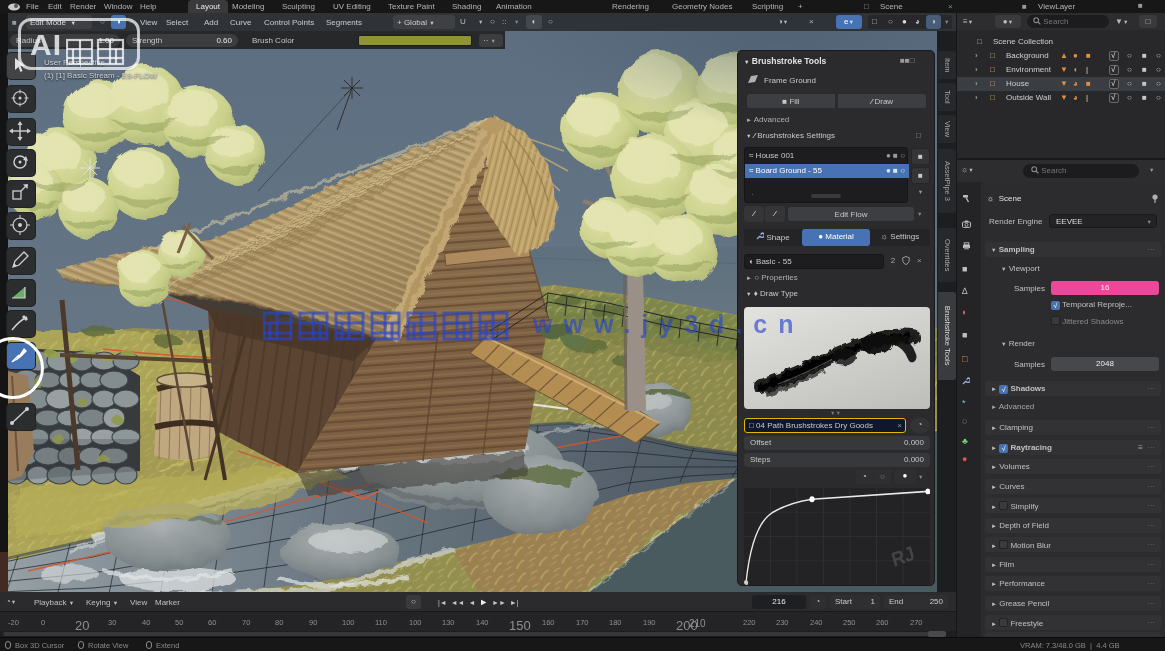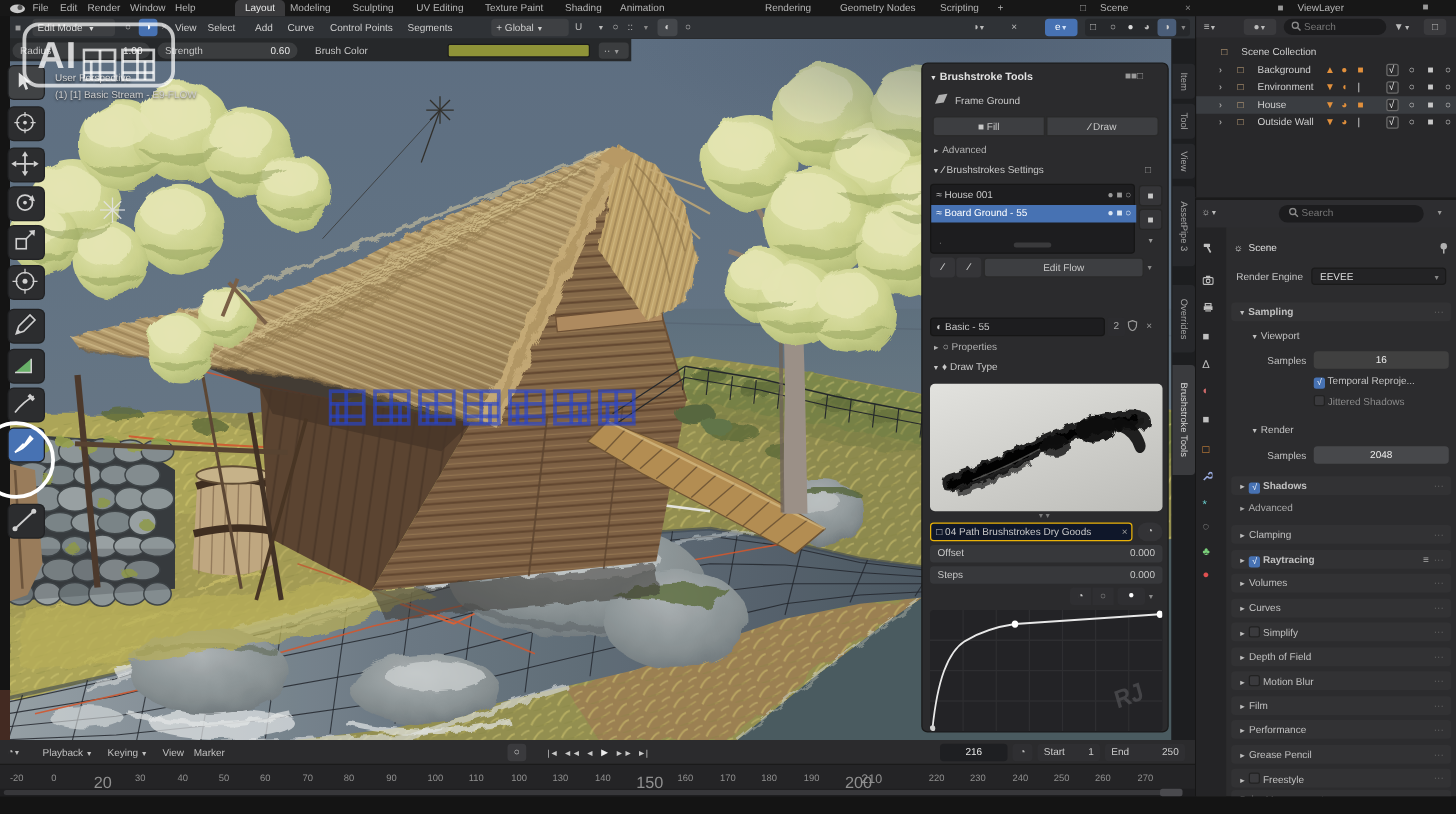--- a/index.html
+++ b/index.html
@@ -549,20 +549,27 @@
         <div class="abs" style="left:6px;top:42px;color:#7a7a7a">·</div>
         <div class="abs" style="left:66px;top:46px;width:30px;height:4px;background:#3a3a3c;border-radius:2px"></div>
       </div>
 <div class="abs" style="left:173px;top:97px;width:19px;height:17px;background:#353538;border:1px solid #262626;border-radius:3px;text-align:center;padding-top:3px">■</div>
 <div class="abs" style="left:173px;top:116px;width:19px;height:17px;background:#353538;border:1px solid #262626;border-radius:3px;text-align:center;padding-top:3px">■</div>
 <div class="abs" style="left:173px;top:136px;width:19px;height:12px;color:#9a9a9a;text-align:center"><span style="font-size:5.5px">▼</span></div>
 <div class="abs" style="left:6px;top:155px;width:20px;height:16px;background:#353538;border-radius:3px;text-align:center;padding-top:3px"><b>⁄</b></div>
 <div class="abs" style="left:27px;top:155px;width:20px;height:16px;background:#353538;border-radius:3px;text-align:center;padding-top:3px"><b>⁄</b></div>
 <div class="abs" style="left:49px;top:155px;width:128px;height:16px;background:#3d3e41;border:1px solid #2a2a2a;border-radius:3px;text-align:center;padding-top:3px">Edit Flow</div>
 <div class="abs" style="left:179px;top:155px;width:13px;height:16px;color:#8a8a8a;padding-top:3px"><span style="font-size:5.5px">▼</span></div>
+<div class="abs" style="left:6px;top:178px;width:186px;height:17px;background:#242427;border-radius:3px">
+        <div class="abs" style="left:0;top:0;width:58px;height:17px;text-align:center;padding-top:3px"><svg width="8" height="8" viewBox="0 0 8 8">
+            <path d="M1,7 L4,4 M4,4 a2.2,2.2 0 1 0 2,-3 l-1.4,1.6" fill="none" stroke="#9ad" stroke-width="1.3"></path>
+          </svg> Shape</div>
+        <div class="abs" style="left:58px;top:0;width:68px;height:17px;background:#4772b3;border-radius:3px;color:#fff;text-align:center;padding-top:3px">● Material</div>
+        <div class="abs" style="left:126px;top:0;width:60px;height:17px;text-align:center;padding-top:3px">☼ Settings</div>
+      </div>
 <div class="abs" style="left:6px;top:203px;width:140px;height:15px;background:#1d1d1f;border:1px solid #161616;border-radius:3px;padding:2px 4px">◐ Basic - 55</div>
 <div class="abs" style="left:148px;top:203px;width:14px;height:15px;background:#2c2c2f;border-radius:2px;text-align:center;padding-top:2px;color:#aaa">2</div>
 <div class="abs" style="left:164px;top:203px;width:13px;height:15px;color:#9a9a9a;padding-top:2px"><svg width="8" height="9" viewBox="0 0 8 9">
           <path d="M4,0.5 L7.4,1.8 L7,5.5 Q6.4,7.6 4,8.6 Q1.6,7.6 1,5.5 L0.6,1.8 Z" fill="none" stroke="#9a9a9a" stroke-width="1"></path>
         </svg></div>
 <div class="abs" style="left:179px;top:203px;width:13px;height:15px;color:#9a9a9a;padding-top:2px">×</div>
 <div class="abs" style="left:8px;top:222px;color:#b0b0b0;font-size:8px;white-space:nowrap"><span style="font-size:6px">►</span> ○ Properties</div>
 <div class="abs" style="left:8px;top:238px;color:#c8c8c8;font-size:8px;white-space:nowrap"><span style="font-size:5.5px">▼</span> ♦ Draw Type</div>
 <div class="abs" style="left:6px;top:256px;width:186px;height:102px;border-radius:4px;background:linear-gradient(160deg,#e2e2de,#bdbdb9);overflow:hidden">
 <svg width="186" height="102" viewBox="0 0 186 82" preserveAspectRatio="none">
@@ -660,21 +667,21 @@
           <line x1="194" y1="3" x2="194" y2="29"></line>
           <line x1="201" y1="13" x2="201" y2="29"></line>
         </g>
         <g stroke="rgba(40,68,205,0.66)" stroke-width="3" fill="none">
           <rect x="217" y="3" width="27" height="26"></rect>
           <line x1="217" y1="13" x2="244" y2="13"></line>
           <line x1="217" y1="23" x2="244" y2="23"></line>
           <line x1="230" y1="3" x2="230" y2="29"></line>
           <line x1="223" y1="13" x2="223" y2="29"></line>
         </g>
-      </svg><span style="display:inline-block;width:18px"></span></div>
+      </svg><span style="display:inline-block;width:18px"></span><span style="font-size:25px;font-weight:bold;color:rgba(40,68,205,0.64);letter-spacing:11px;vertical-align:7px">www.jy3d.cn</span></div>
 <div class="abs" style="left:18px;top:18px;width:122px;height:52px;border:3px solid rgba(255,255,255,0.72);border-radius:13px;z-index:50;padding:7px 0 0 9px;white-space:nowrap"><span style="font-size:30px;font-weight:bold;color:rgba(255,255,255,0.78);letter-spacing:1px">AI</span>&nbsp;<span style="display:inline-block;vertical-align:4px"><svg width="62" height="31" viewBox="0 0 62 31" style="vertical-align:top">
           <g stroke="rgba(255,255,255,0.75)" stroke-width="2.2" fill="none">
             <rect x="1" y="3" width="25" height="24"></rect>
             <line x1="1" y1="12" x2="26" y2="12"></line>
             <line x1="1" y1="21" x2="26" y2="21"></line>
             <line x1="14" y1="3" x2="14" y2="27"></line>
             <line x1="7" y1="12" x2="7" y2="27"></line>
           </g>
           <g stroke="rgba(255,255,255,0.75)" stroke-width="2.2" fill="none">
             <rect x="32" y="3" width="25" height="24"></rect>
@@ -785,21 +792,21 @@
 <div class="abs" style="left:30px;top:34px;color:#e0e0e0">☼&nbsp; Scene</div>
 <div class="abs" style="left:194px;top:34px;color:#999"><svg width="8" height="9" viewBox="0 0 8 9">
           <circle cx="4" cy="3" r="2.6" fill="#b0b0b0"></circle>
           <line x1="4" y1="5" x2="4" y2="9" stroke="#b0b0b0" stroke-width="1.2"></line>
         </svg></div>
 <div class="abs" style="left:32px;top:57px">Render Engine</div>
 <div class="abs" style="left:92px;top:54px;width:108px;height:14px;background:#232325;border:1px solid #1a1a1a;border-radius:3px;padding:2px 6px;color:#ddd">EEVEE<span style="position:absolute;right:4px;color:#888"><span style="font-size:5.5px">▼</span></span></div>
 <div class="abs" style="left:28px;top:82px;width:176px;height:15px;background:#323234;border-radius:3px;padding:3px 6px;white-space:nowrap"><span style="font-size:5.5px">▼</span> <b>Sampling</b><span style="position:absolute;right:6px;color:#6a6a6a">···</span></div>
 <div class="abs" style="left:44px;top:104px"><span style="font-size:5.5px">▼</span> Viewport</div>
 <div class="abs" style="left:48px;top:124px;width:40px;text-align:right">Samples</div>
-<div class="abs" style="left:94px;top:121px;width:108px;height:14px;background:#404040;border-radius:3px;text-align:center;padding-top:2px;color:#eee">16</div>
+<div class="abs" style="left:94px;top:121px;width:108px;height:14px;background:#ec4899;border-radius:3px;text-align:center;padding-top:2px;color:#eee">16</div>
 <div class="abs" style="left:94px;top:140px"><span style="display:inline-block;width:9px;height:9px;background:#4772b3;border-radius:2px;color:#fff;font-size:7px;text-align:center;line-height:9px;vertical-align:-1px">√</span> Temporal Reproje...</div>
 <div class="abs" style="left:94px;top:156px;color:#8a8a8a"><span style="display:inline-block;width:9px;height:9px;background:#3a3a3d;border:1px solid #222;border-radius:2px;vertical-align:-1px"></span> Jittered Shadows</div>
 <div class="abs" style="left:44px;top:179px"><span style="font-size:5.5px">▼</span> Render</div>
 <div class="abs" style="left:48px;top:200px;width:40px;text-align:right">Samples</div>
 <div class="abs" style="left:94px;top:197px;width:108px;height:14px;background:#47484b;border-radius:3px;text-align:center;padding-top:2px;color:#eee">2048</div>
 <div class="abs" style="left:28px;top:221px;width:176px;height:15px;background:#323234;border-radius:3px;padding:3px 6px;white-space:nowrap"><span style="font-size:6px">►</span> <span style="display:inline-block;width:9px;height:9px;background:#4772b3;border-radius:2px;color:#fff;font-size:7px;text-align:center;line-height:9px;vertical-align:-1px">√</span> <b>Shadows</b><span style="position:absolute;right:6px;color:#6a6a6a">···</span></div>
 <div class="abs" style="left:34px;top:242px;color:#a8a8a8"><span style="font-size:6px">►</span> Advanced</div>
 <div class="abs" style="left:28px;top:260px;width:176px;height:15px;background:#323234;border-radius:3px;padding:3px 6px;white-space:nowrap"><span style="font-size:6px">►</span> Clamping<span style="position:absolute;right:6px;color:#6a6a6a">···</span></div>
 <div class="abs" style="left:28px;top:280px;width:176px;height:15px;background:#323234;border-radius:3px;padding:3px 6px;white-space:nowrap"><span style="font-size:6px">►</span> <span style="display:inline-block;width:9px;height:9px;background:#4772b3;border-radius:2px;color:#fff;font-size:7px;text-align:center;line-height:9px;vertical-align:-1px">√</span> <b>Raytracing</b><span style="position:absolute;right:18px;color:#aaa">≡</span><span style="position:absolute;right:6px;color:#6a6a6a">···</span></div>
 <div class="abs" style="left:28px;top:299px;width:176px;height:15px;background:#323234;border-radius:3px;padding:3px 6px;white-space:nowrap"><span style="font-size:6px">►</span> Volumes<span style="position:absolute;right:6px;color:#6a6a6a">···</span></div>
@@ -851,12 +858,21 @@
 <div class="abs" style="left:743px;top:26px;color:#8f8f8f;font-size:7.5px">220</div>
 <div class="abs" style="left:776px;top:26px;color:#8f8f8f;font-size:7.5px">230</div>
 <div class="abs" style="left:810px;top:26px;color:#8f8f8f;font-size:7.5px">240</div>
 <div class="abs" style="left:843px;top:26px;color:#8f8f8f;font-size:7.5px">250</div>
 <div class="abs" style="left:876px;top:26px;color:#8f8f8f;font-size:7.5px">260</div>
 <div class="abs" style="left:910px;top:26px;color:#8f8f8f;font-size:7.5px">270</div>
 <div class="abs" style="left:0;top:39px;width:956px;height:6px;background:#1e1e20"></div>
 <div class="abs" style="left:3px;top:40px;width:940px;height:4px;background:#37373a;border-radius:2px"></div>
       <div class="abs" style="left:928px;top:39px;width:18px;height:6px;background:#4a4a4e;border-radius:2px"></div>
 </div>
+<div class="abs" style="left:0;top:637px;width:1165px;height:14px;background:#171717;color:#8a8a8a;font-size:7.5px;border-top:1px solid #0a0a0a">
+<span class="abs" style="left:5px;top:3px;display:inline-block;width:6px;height:8px;border:1px solid #8a8a8a;border-radius:3px"></span>
+      <span class="abs" style="left:15px;top:3px">Box 3D Cursor</span>
+<span class="abs" style="left:78px;top:3px;display:inline-block;width:6px;height:8px;border:1px solid #8a8a8a;border-radius:3px"></span>
+      <span class="abs" style="left:88px;top:3px">Rotate View</span>
+<span class="abs" style="left:146px;top:3px;display:inline-block;width:6px;height:8px;border:1px solid #8a8a8a;border-radius:3px"></span>
+      <span class="abs" style="left:156px;top:3px">Extend</span>
+<span class="abs" style="left:1020px;top:3px">VRAM: 7.3/48.0 GB &nbsp;|&nbsp; 4.4 GB</span>
+</div>
 </div>
 </body></html>

